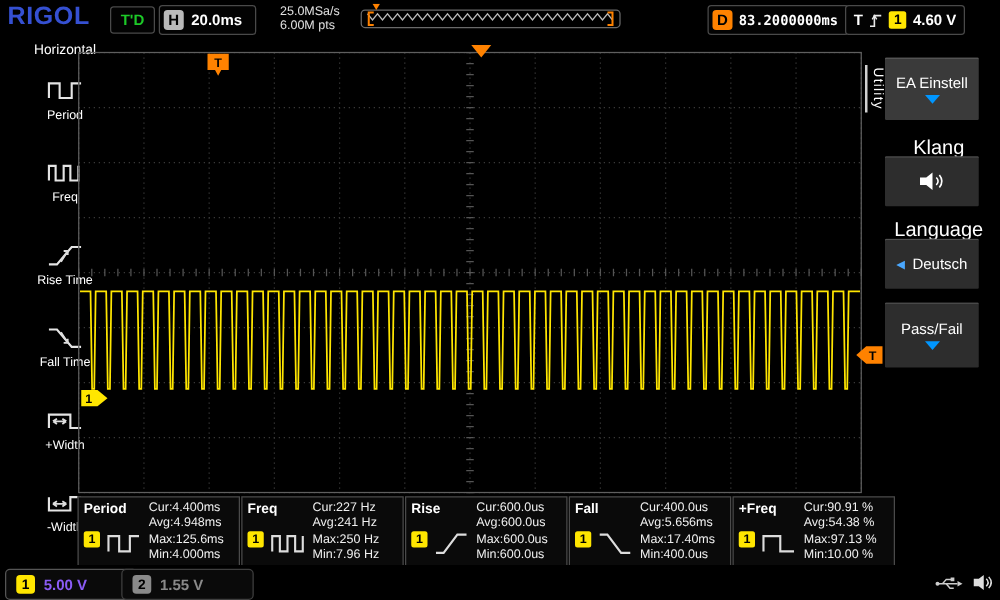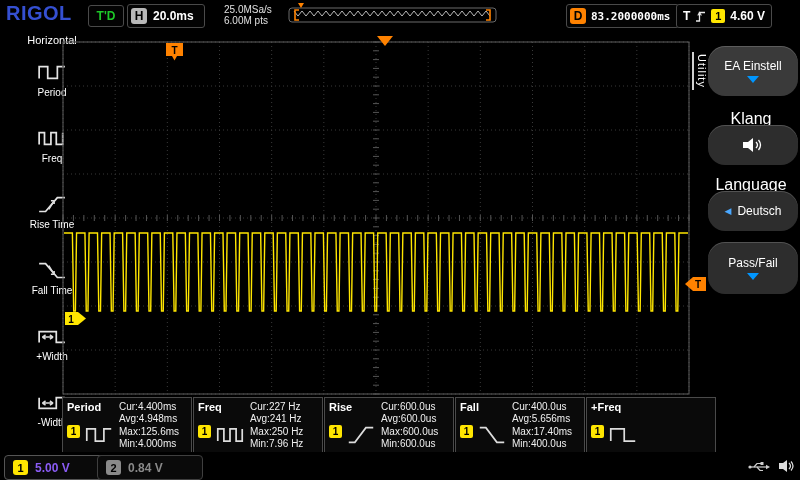--- a/index.html
+++ b/index.html
@@ -34,21 +34,21 @@
   .ic{fill:none;stroke:#e4e4e4;stroke-width:1.6;stroke-linejoin:miter;}
   .ic2{fill:none;stroke:#dddddd;stroke-width:1.4;}
 
   
   .display{position:absolute;left:62px;top:30px;width:646px;height:367px;}
 
   
   .rightbar{position:absolute;left:690px;top:30px;width:110px;height:422px;}
   .utility{position:absolute;left:2px;top:22px;writing-mode:vertical-rl;font-size:11px;color:#fff;
            border-left:2px solid #d0d0d0;padding:2px 0 2px 2px;letter-spacing:1px;}
-  .rmbtn{position:absolute;left:18px;width:90px;background:#2d2d2d;border-radius:17px;
+  .rmbtn{position:absolute;left:18px;width:75px;background:#2d2d2d;border-radius:1px;
          display:flex;flex-direction:column;align-items:center;justify-content:center;gap:3px;
          color:#fff;font-size:12px;box-shadow:inset 0 1px 0 rgba(255,255,255,.18);}
   .rmlabel{position:absolute;left:18px;width:86px;text-align:center;color:#fff;font-size:16px;}
   .tri{width:0;height:0;border-left:6px solid transparent;border-right:6px solid transparent;
        border-top:7px solid #0096ff;}
   .ea{top:16px;height:50px;background:#3a3a3a;}
   .klang-label{top:80px;}
   .klang{top:95px;height:40px;}
   .lang-label{top:146px;}
   .lang{top:161px;height:40px;flex-direction:row;gap:6px;}
@@ -415,31 +415,37 @@
         <div>Min:400.0us</div>
       </div>
     </div>
 
     <div class="mbox">
       <span class="mlabel">+Freq</span>
       <span class="mchip">1</span>
       <svg class="micon" width="30" height="22" viewBox="0 0 22 18">
         <path class="ic2" d="M1,14 V4 H12 V14 H21"></path>
       </svg>
+      <div class="mvals">
+        <div>Cur:90.91 %</div>
+        <div>Avg:54.38 %</div>
+        <div>Max:97.13 %</div>
+        <div>Min:10.00 %</div>
+      </div>
     </div>
   </div>
 
   <footer class="statusbar">
     <div class="chbox ch1">
       <span class="chchip">1</span>
       <span class="chscale">5.00 V</span>
     </div>
     <div class="chbox ch2">
       <span class="chchip">2</span>
-      <span class="chscale">0.84 V</span>
+      <span class="chscale">1.55 V</span>
     </div>
 
     <svg class="usb" width="24" height="14" viewBox="0 0 24 14">
       <circle cx="2" cy="7" r="1.6" fill="#cccccc"></circle>
       <path d="M2,7 H18" stroke="#cccccc" stroke-width="1.2" fill="none"></path>
       <path d="M6,7 L9,3.5 H13" stroke="#cccccc" stroke-width="1.2" fill="none"></path>
       <path d="M9,7 L12,10.5 H15" stroke="#cccccc" stroke-width="1.2" fill="none"></path>
       <rect x="12.5" y="2" width="3" height="3" fill="#cccccc"></rect>
       <polygon points="18,4.8 22,7 18,9.2" fill="#cccccc"></polygon>
     </svg>

